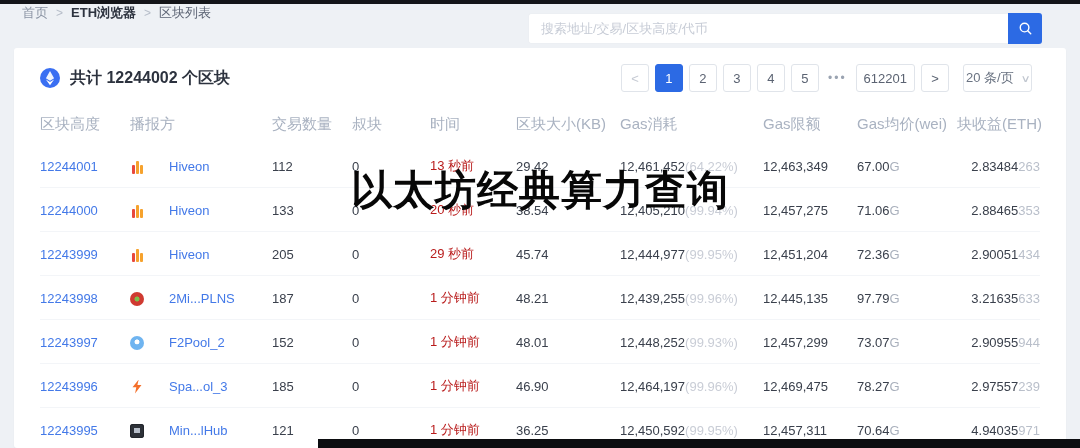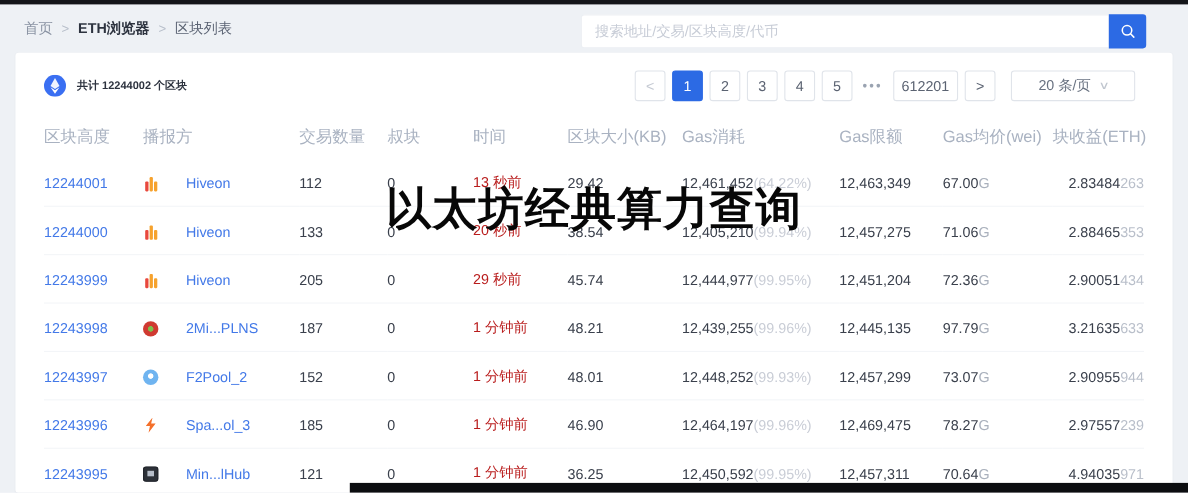--- a/index.html
+++ b/index.html
@@ -3,44 +3,44 @@
 <meta charset="utf-8">
 <style>
   * { margin:0; padding:0; box-sizing:border-box; }
   html,body { width:1080px; height:448px; overflow:hidden; }
   body { font-family:"Liberation Sans", sans-serif; background:#eef1f5; position:relative; font-size:13px; color:#333; }
 
   .topbar { position:absolute; top:0; left:0; width:1080px; height:4px; background:#141519; }
   .bottombar { position:absolute; bottom:0; left:318px; right:0; height:9px; background:#0c0d10; z-index:30; }
 
   
-  .crumb-row { position:absolute; top:4px; left:0; width:1080px; height:44px; display:flex; align-items:center; }
+  .crumb-row { position:absolute; top:4px; left:0; width:1080px; height:44px; display:flex; align-items:flex-start; }
   .breadcrumb { display:flex; align-items:center; gap:8px; margin-left:22px; color:#8a93a3; font-size:13px; }
   .breadcrumb .crumb-strong { color:#2d333f; font-weight:bold; }
   .breadcrumb .crumb-last { color:#5c6474; }
   .breadcrumb .sep { color:#b6bdc9; font-size:12px; }
 
   .search-wrap { position:absolute; right:38px; top:9px; display:flex; height:31px; }
   .search-wrap input { width:480px; height:31px; border:1px solid #eceff3; border-right:none; background:#fff; border-radius:3px 0 0 3px; padding:0 12px; font-size:13px; color:#333; outline:none; font-family:"Liberation Sans", sans-serif; }
   .search-wrap input::placeholder { color:#c7ccd6; }
   .search-btn { width:34px; height:31px; background:#2c6ae4; border:none; border-radius:0 3px 3px 0; display:flex; align-items:center; justify-content:center; cursor:pointer; }
 
   
   .card { position:absolute; top:48px; left:14px; width:1052px; height:400px; background:#fff; border-radius:3px; box-shadow:0 1px 2px rgba(20,30,60,.04); }
   .card-header { display:flex; align-items:center; justify-content:space-between; padding:16px 26px 14px 26px; }
   .title-wrap { display:flex; align-items:center; gap:10px; }
-  .page-title { font-size:10px; font-weight:bold; color:#2c323e; }
+  .page-title { font-size:16px; font-weight:bold; color:#2c323e; }
 
   
   .pagination { display:flex; align-items:center; gap:6px; margin-right:8px; }
   .pg-btn { min-width:28px; height:28px; padding:0 7px; background:#fff; border:1px solid #e0e4ea; border-radius:3px; display:flex; align-items:center; justify-content:center; font-size:13px; color:#5b6372; cursor:pointer; }
   .pg-btn.prev { color:#c5cad3; }
   .pg-btn.active { background:#2c6ae4; border-color:#2c6ae4; color:#fff; }
   .pg-dots { color:#9aa3b1; letter-spacing:2px; padding:0 3px; font-size:12px; cursor:pointer; }
-  .page-size { height:28px; padding:0 24px; border:1px solid #e0e4ea; border-radius:3px; display:flex; align-items:center; gap:8px; color:#6a7382; font-size:13px; margin-left:8px; cursor:pointer; background:#fff; }
+  .page-size { height:28px; padding:0 2px; border:1px solid #e0e4ea; border-radius:3px; display:flex; align-items:center; gap:8px; color:#6a7382; font-size:13px; margin-left:8px; cursor:pointer; background:#fff; }
   .page-size .chev { color:#c0c6cf; font-size:10px; transform:scaleX(1.4); }
 
   
   table { width:1000px; margin:0 26px; border-collapse:collapse; table-layout:fixed; }
   col.c1{width:90px} col.c2{width:142px} col.c3{width:80px} col.c4{width:78px} col.c5{width:86px}
   col.c6{width:104px} col.c7{width:143px} col.c8{width:94px} col.c9{width:100px} col.c10{width:83px}
   thead th { text-align:left; font-weight:normal; color:#a9b2c1; font-size:15px; padding:9px 0 10px 0; white-space:nowrap; }
   thead th.num-r { text-align:right; }
   tbody td { padding:13px 0 12px 0; font-size:13px; color:#3a404c; border-bottom:1px solid #f3f5f8; white-space:nowrap; }
   tbody td.num-r { text-align:right; }

